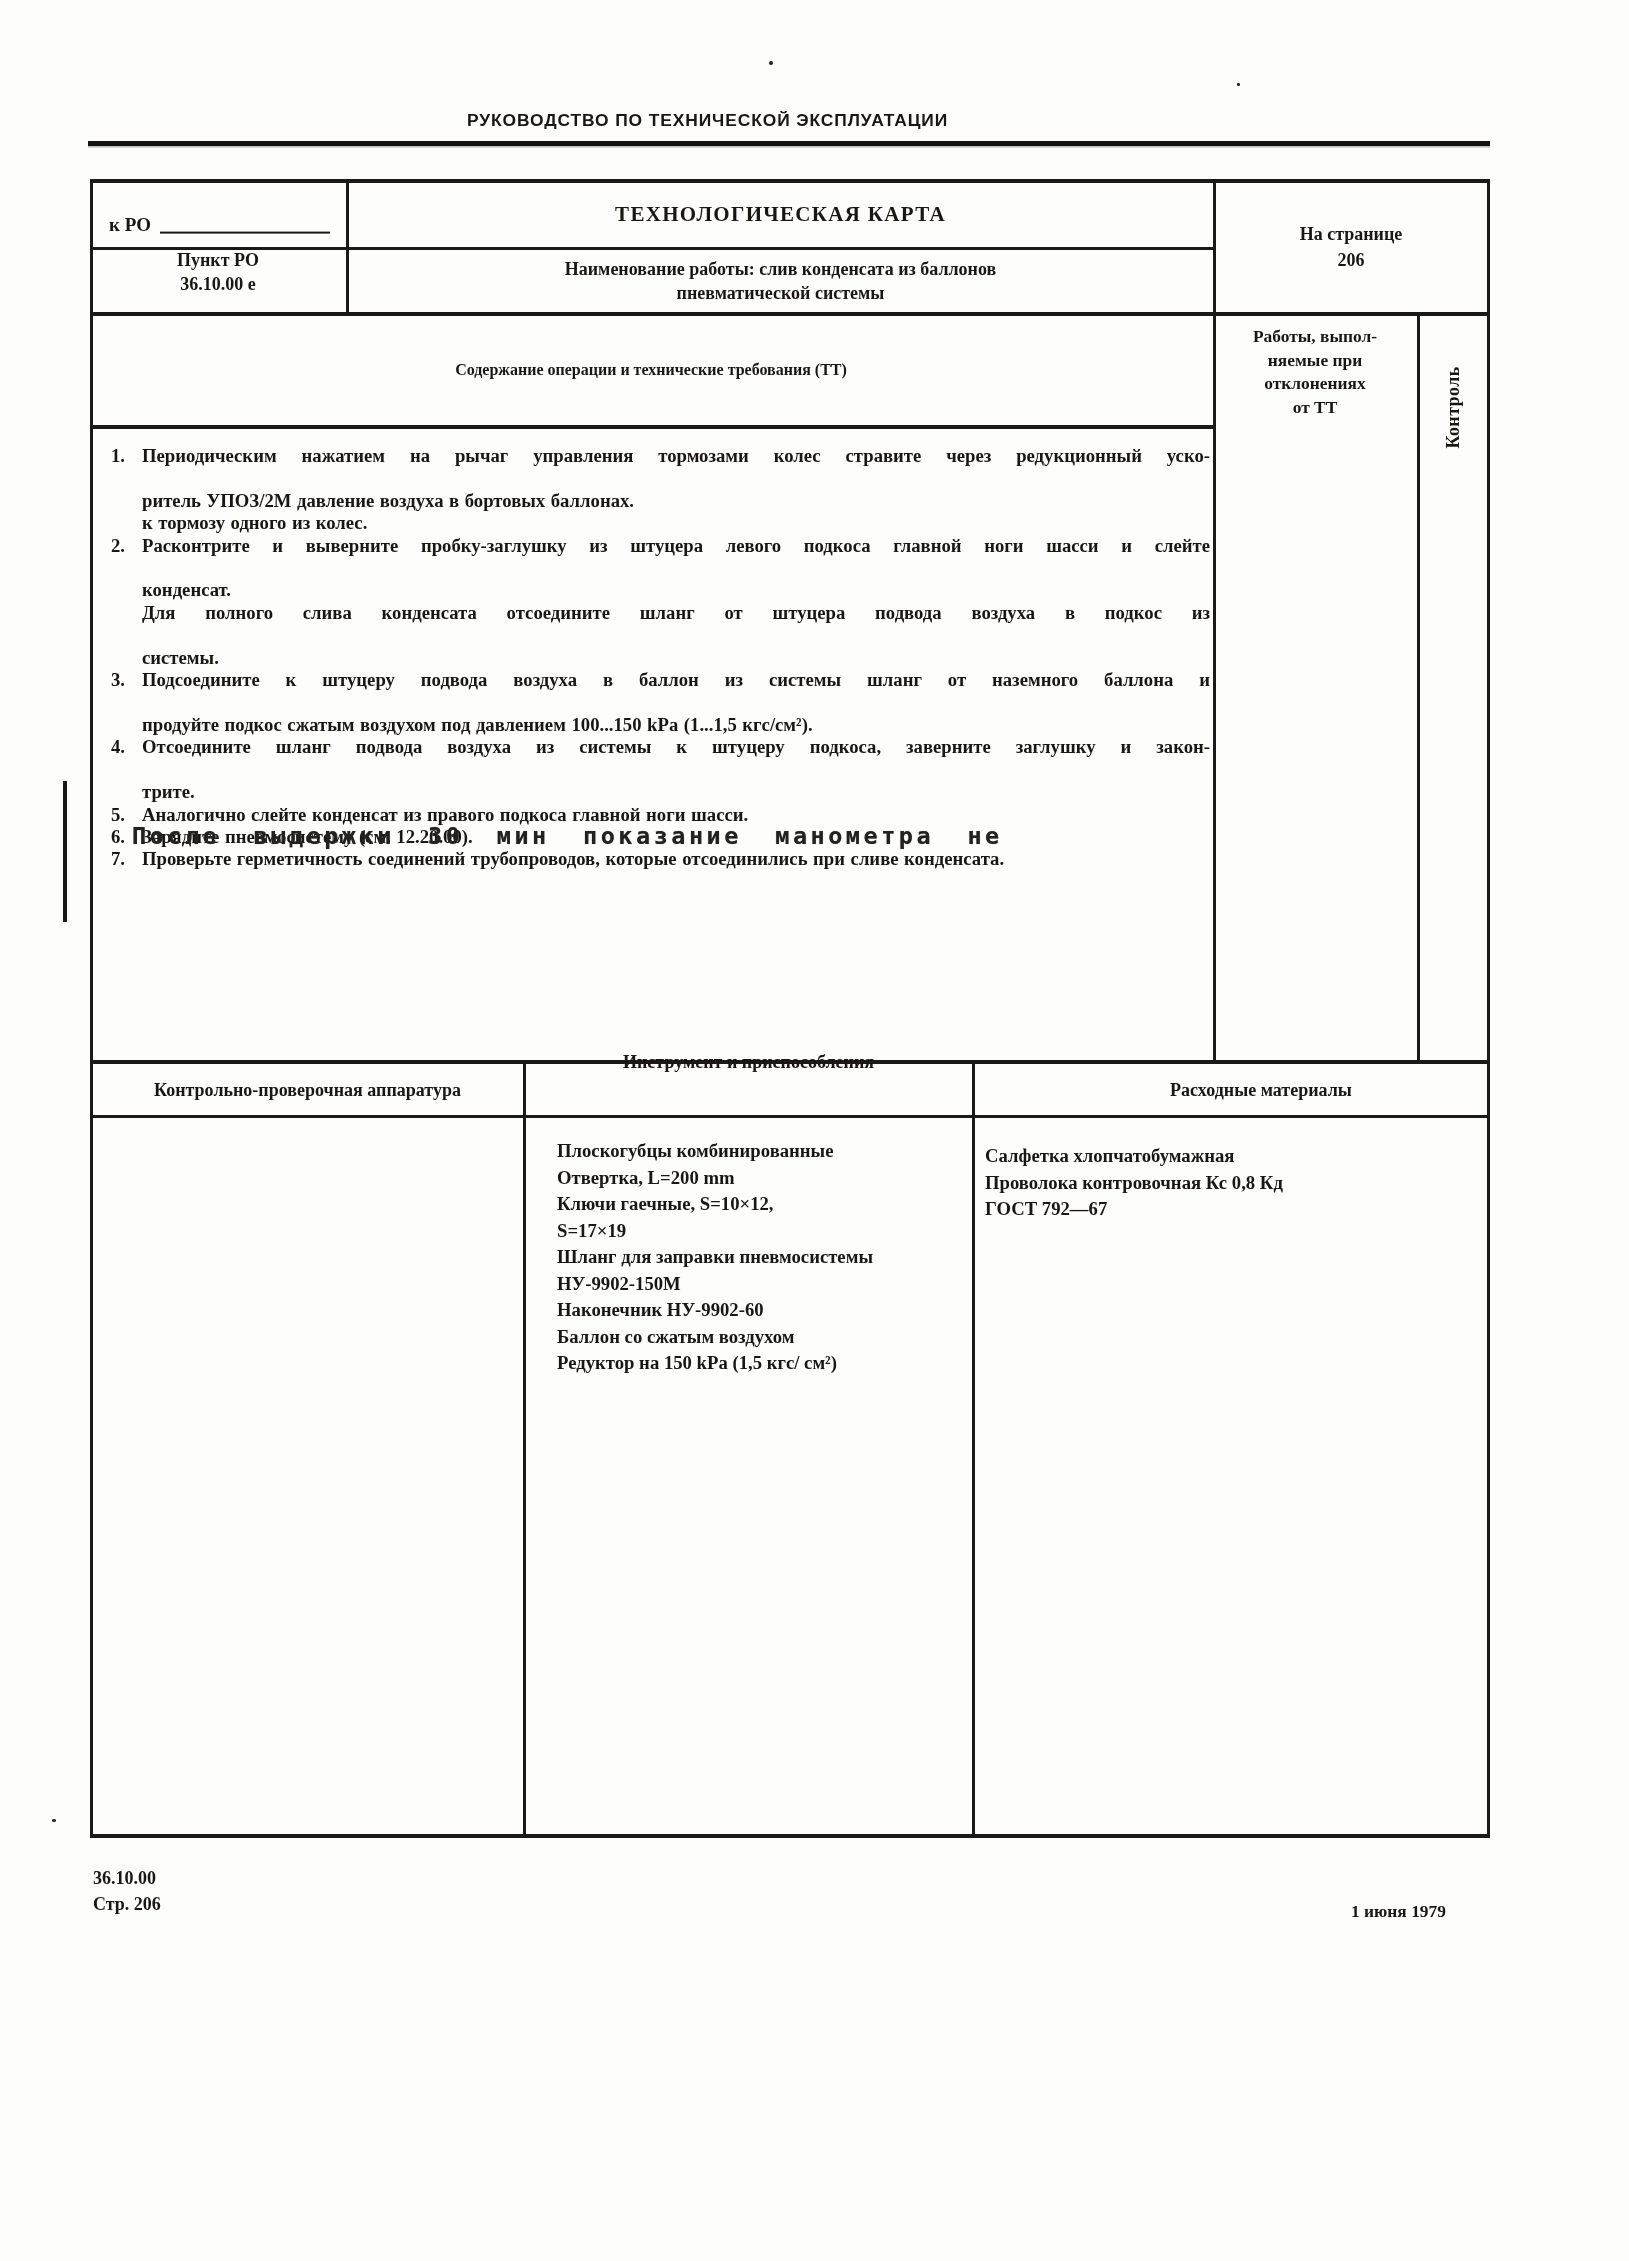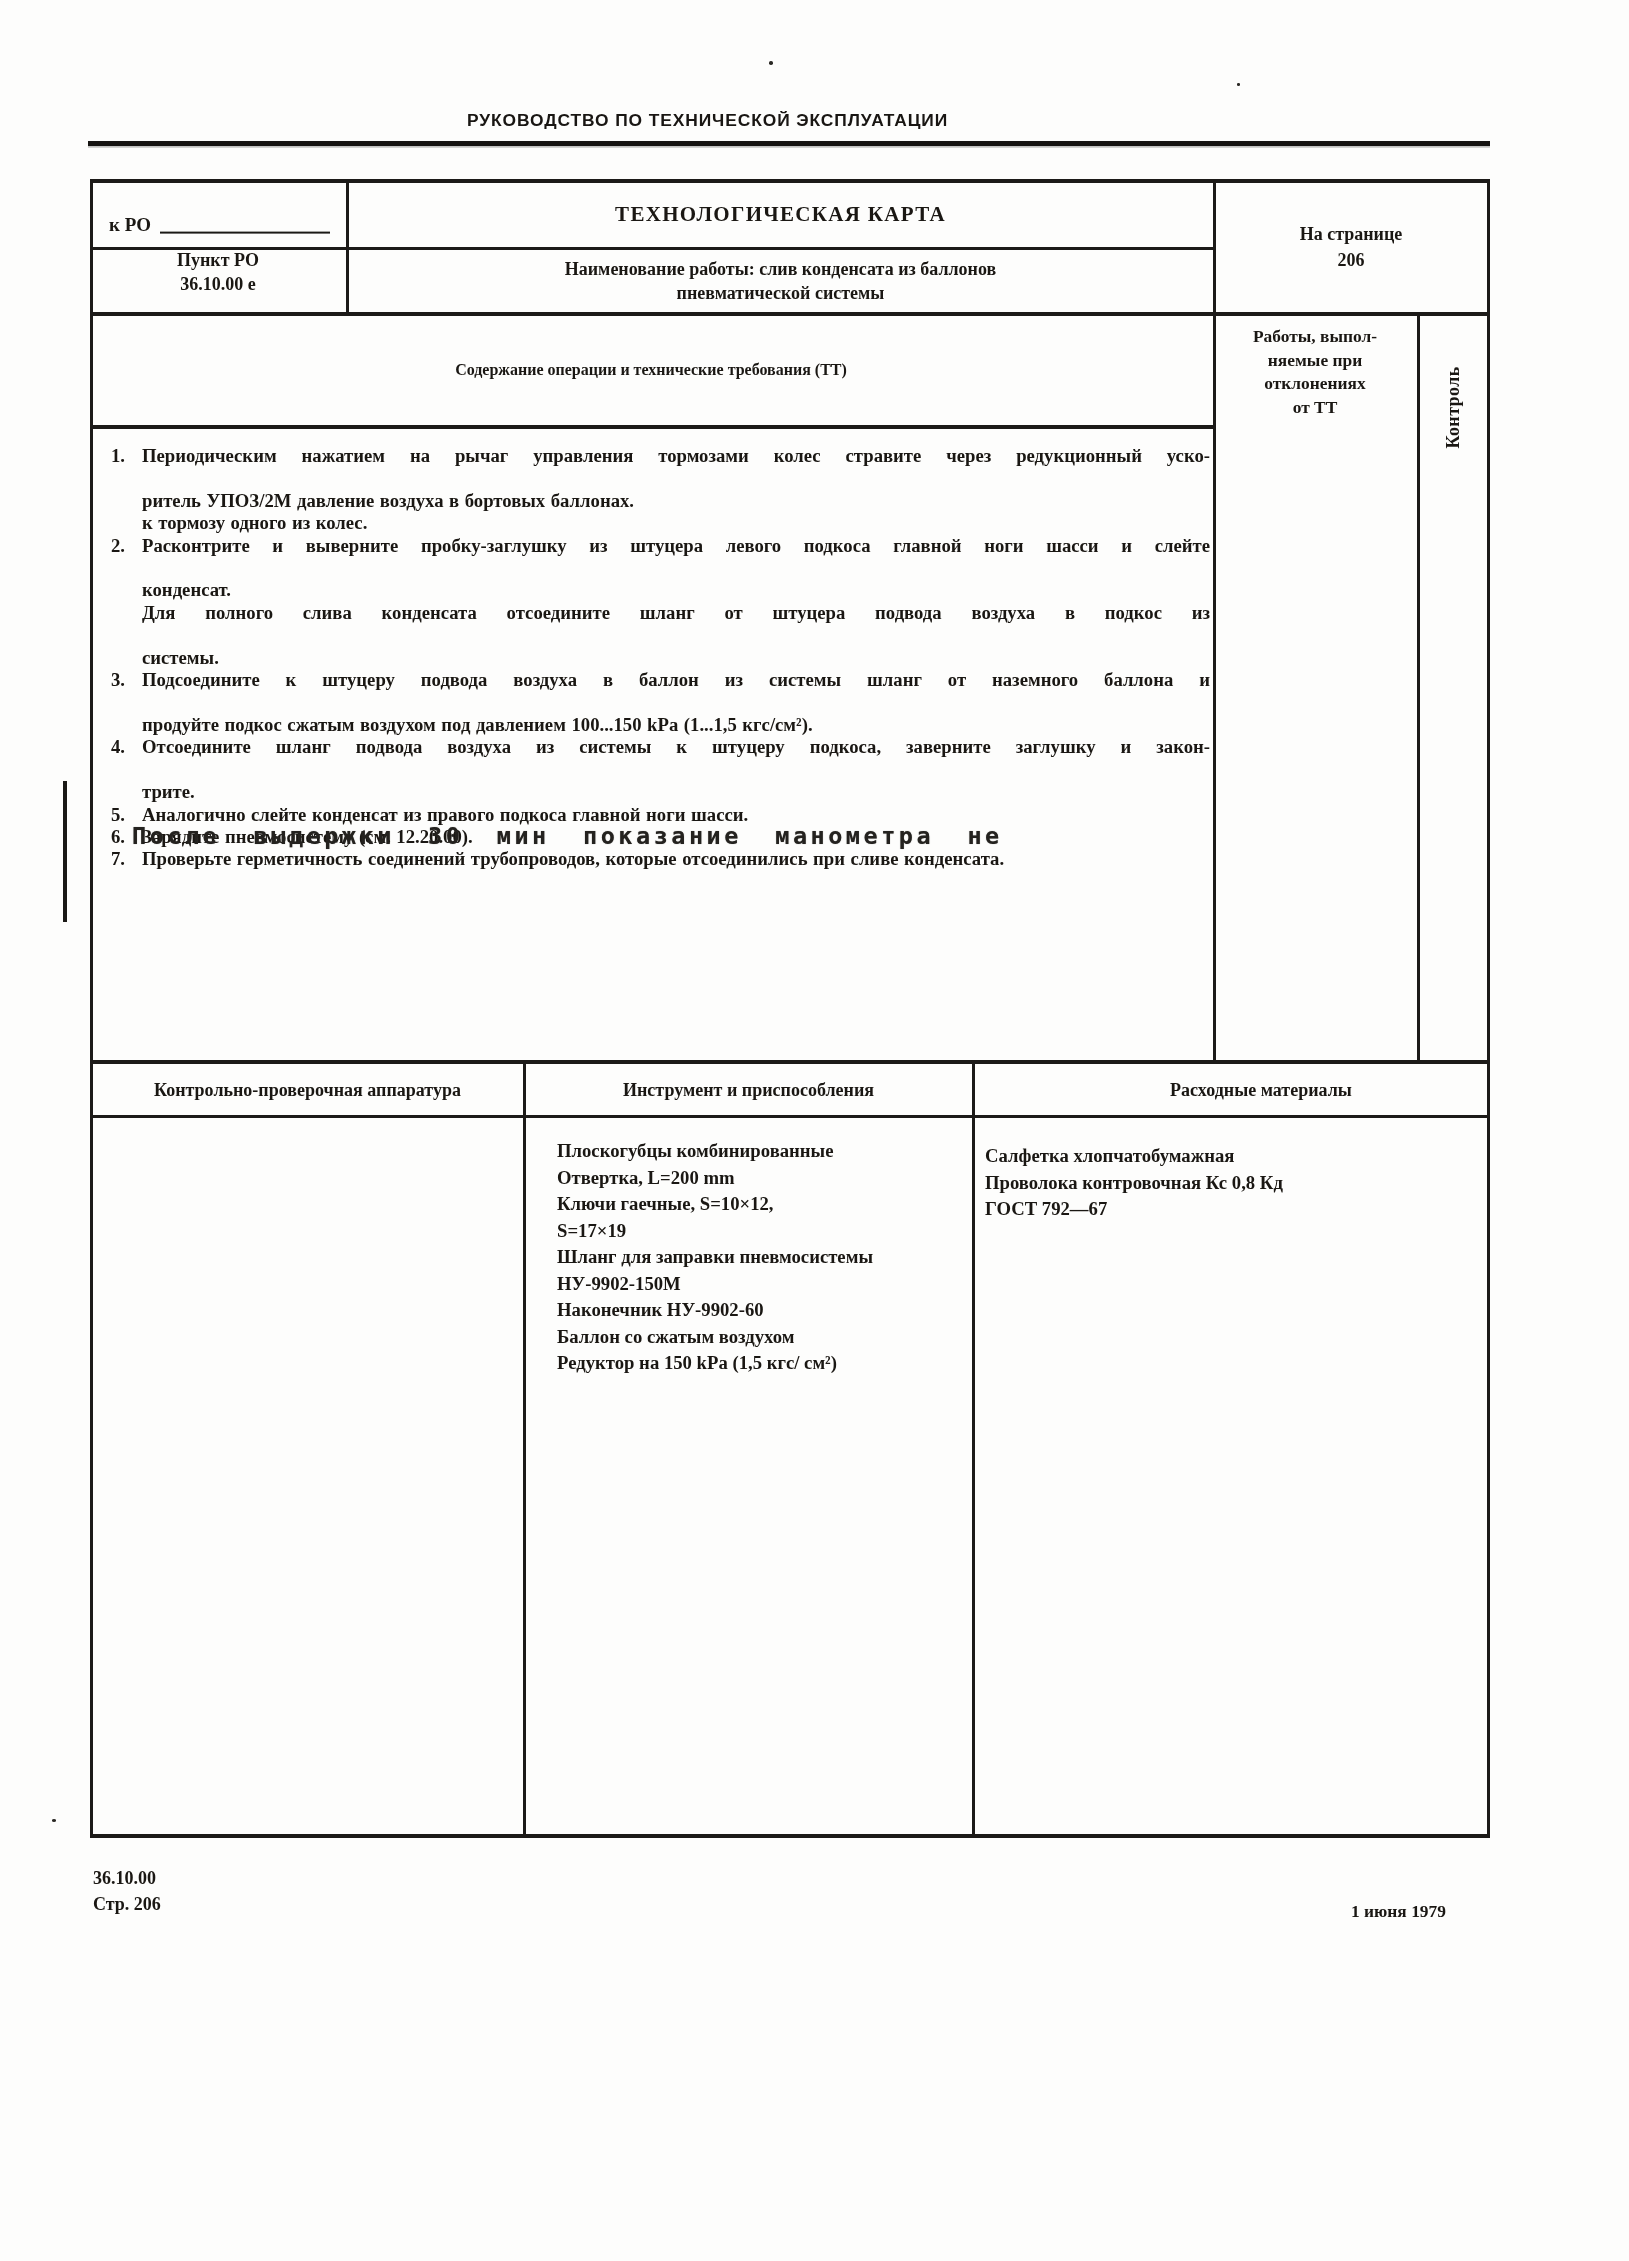--- a/index.html
+++ b/index.html
@@ -60,21 +60,21 @@
   .note-line {
     font-family:"DejaVu Sans Mono", monospace;
     font-weight:700; font-size:23.5px; line-height:32px;
     letter-spacing:3.5px; word-spacing:15.7px; color:#24221f;
     text-shadow:0 0 0.9px rgba(35,32,28,.55);
   }
 
   
   .sec-hdr { font-weight:700; font-size:18px; }
   .hdr-kpa   { left:92px;  top:1065px; width:431px; height:50px; }
-  .hdr-tools { left:525px;  top:1065px; width:447px; height:50px; }
+  .hdr-tools { left:525px;  top:1037px; width:447px; height:50px; }
   .hdr-mat   { left:975px; top:1065px; width:572px; height:50px; }
   #tools { left:557px; top:1138px; }
   #materials { left:985px; top:1143px; }
   .list-line { font-weight:700; font-size:18.7px; line-height:26.5px; }
 
   
   .footer-code { left:93px; top:1865px; font-weight:700; font-size:18px; line-height:26px; }
   .footer-date { left:1351px; top:1901px; font-weight:700; font-size:17.4px; }
 
   

